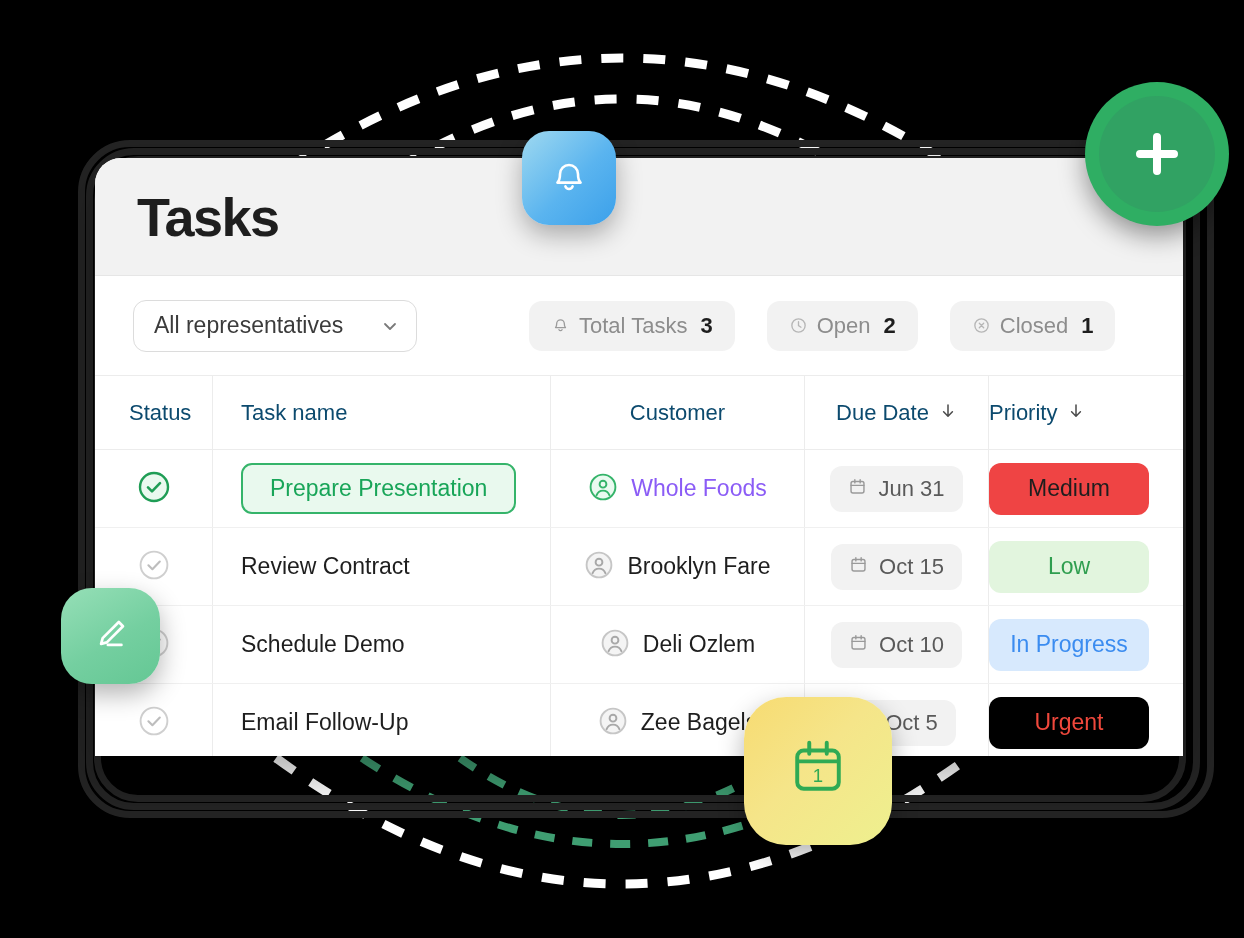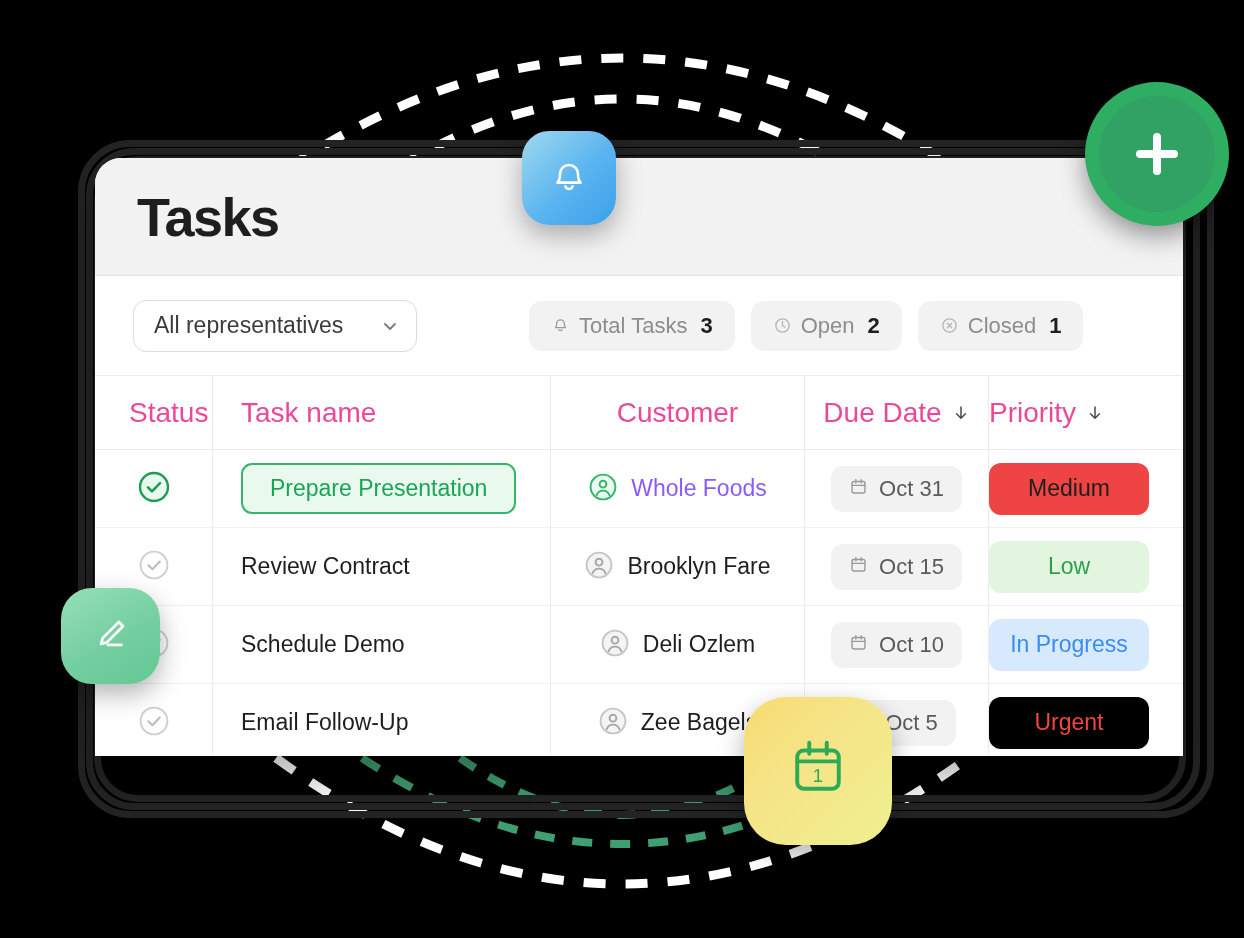--- a/index.html
+++ b/index.html
@@ -65,41 +65,41 @@
     width: 284px; height: 52px;
     border: 1px solid #dcdcdc;
     border-radius: 13px;
     padding: 0 18px 0 20px;
     background: #fff;
     cursor: pointer;
   }
   .select-label { font-size: 23px; color: #3b3b3b; }
   .chev { width: 16px; height: 16px; }
 
-  .pills { display: flex; align-items: center; gap: 16px; margin-left: 112px; }
+  .pills { display: flex; align-items: center; gap: 32px; margin-left: 112px; }
   .pill {
     display: flex; align-items: center; gap: 9px;
     height: 50px;
     padding: 0 22px;
     border-radius: 13px;
     background: #f2f2f2;
     cursor: pointer;
   }
   .pill-label { font-size: 22px; color: #8d8d8d; }
   .pill-count { font-size: 22px; font-weight: 700; color: #1e1e1e; margin-left: 4px; }
   .pill-ico { width: 19px; height: 19px; display: block; }
 
   
   .thead {
     display: flex; align-items: center;
     height: 74px;
     border-bottom: 1px solid #ececec;
     background: #fff;
   }
-  .th { font-size: 28px; color: #ec4899; display: flex; align-items: center; gap: 10px; height: 100%; }
+  .th { font-size: 22px; color: #0c4a6e; display: flex; align-items: center; gap: 10px; height: 100%; }
   .tr {
     display: flex; align-items: center;
     height: 78px;
     border-bottom: 1px solid #f0f0f0;
     background: #fff;
   }
   .tr.selected { background: #ffffff; }
 
   .c-status { width: 118px; display: flex; align-items: center; justify-content: center; height: 100%; border-right: 1px solid #ececec; }
   .c-task   { width: 338px; display: flex; align-items: center; height: 100%; padding-left: 28px; border-right: 1px solid #ececec; }
@@ -303,21 +303,21 @@
         <span class="cust-name hl">Whole Foods</span>
       </div>
       <div class="c-due">
         <span class="date-pill">
           <span>
             <svg viewBox="0 0 20 20" width="19" height="19" fill="none">
                 <rect x="3.2" y="4.8" width="13.6" height="12" rx="2" stroke="#9a9a9a" stroke-width="1.5"></rect>
                 <path d="M3.2 8.8h13.6M7.2 2.8v3.4M12.8 2.8v3.4" stroke="#9a9a9a" stroke-width="1.5" stroke-linecap="round"></path>
               </svg>
           </span>
-          <span class="date-text">Oct 31</span>
+          <span class="date-text">Jun 31</span>
         </span>
       </div>
       <div class="c-prio">
         <span class="badge medium">Medium</span>
       </div>
     </div>
 
     <div class="tr">
       <div class="c-status">
         <span>

